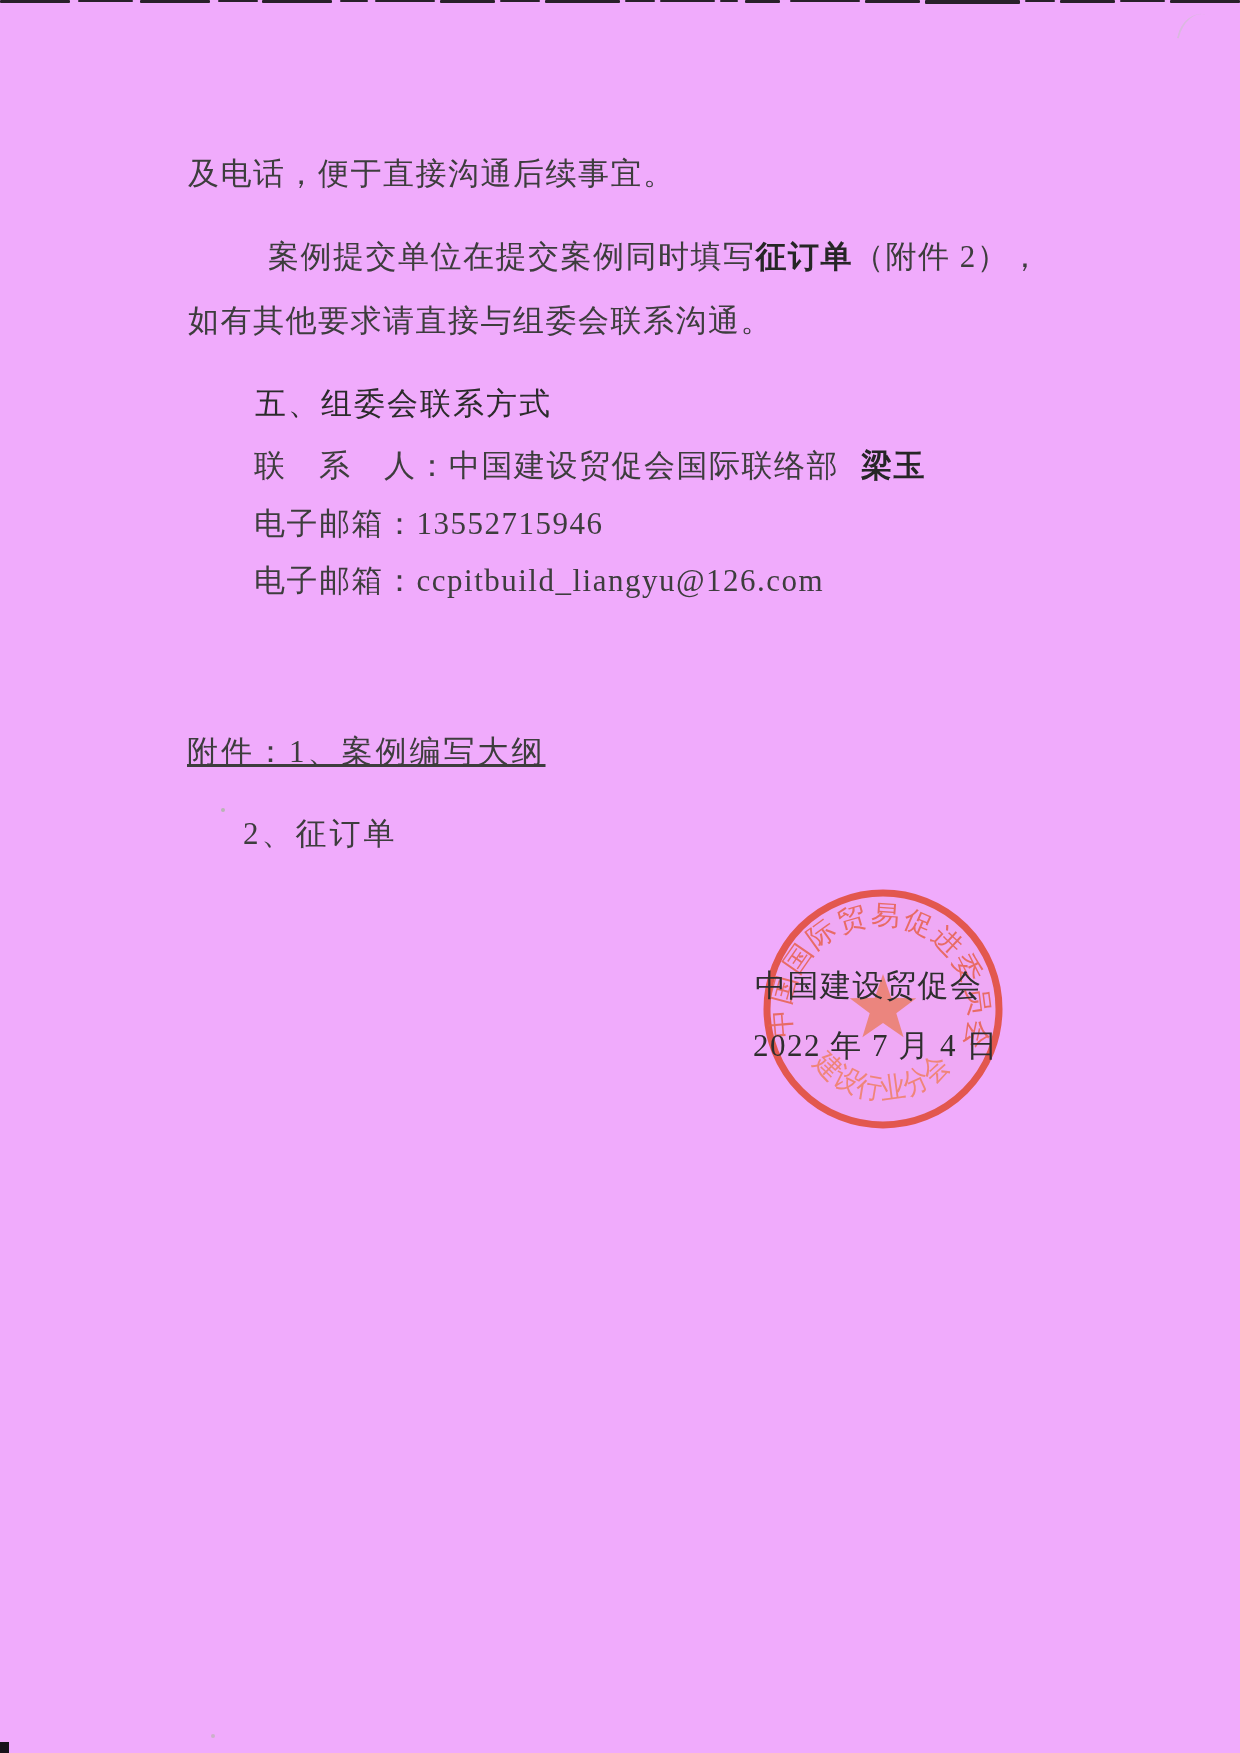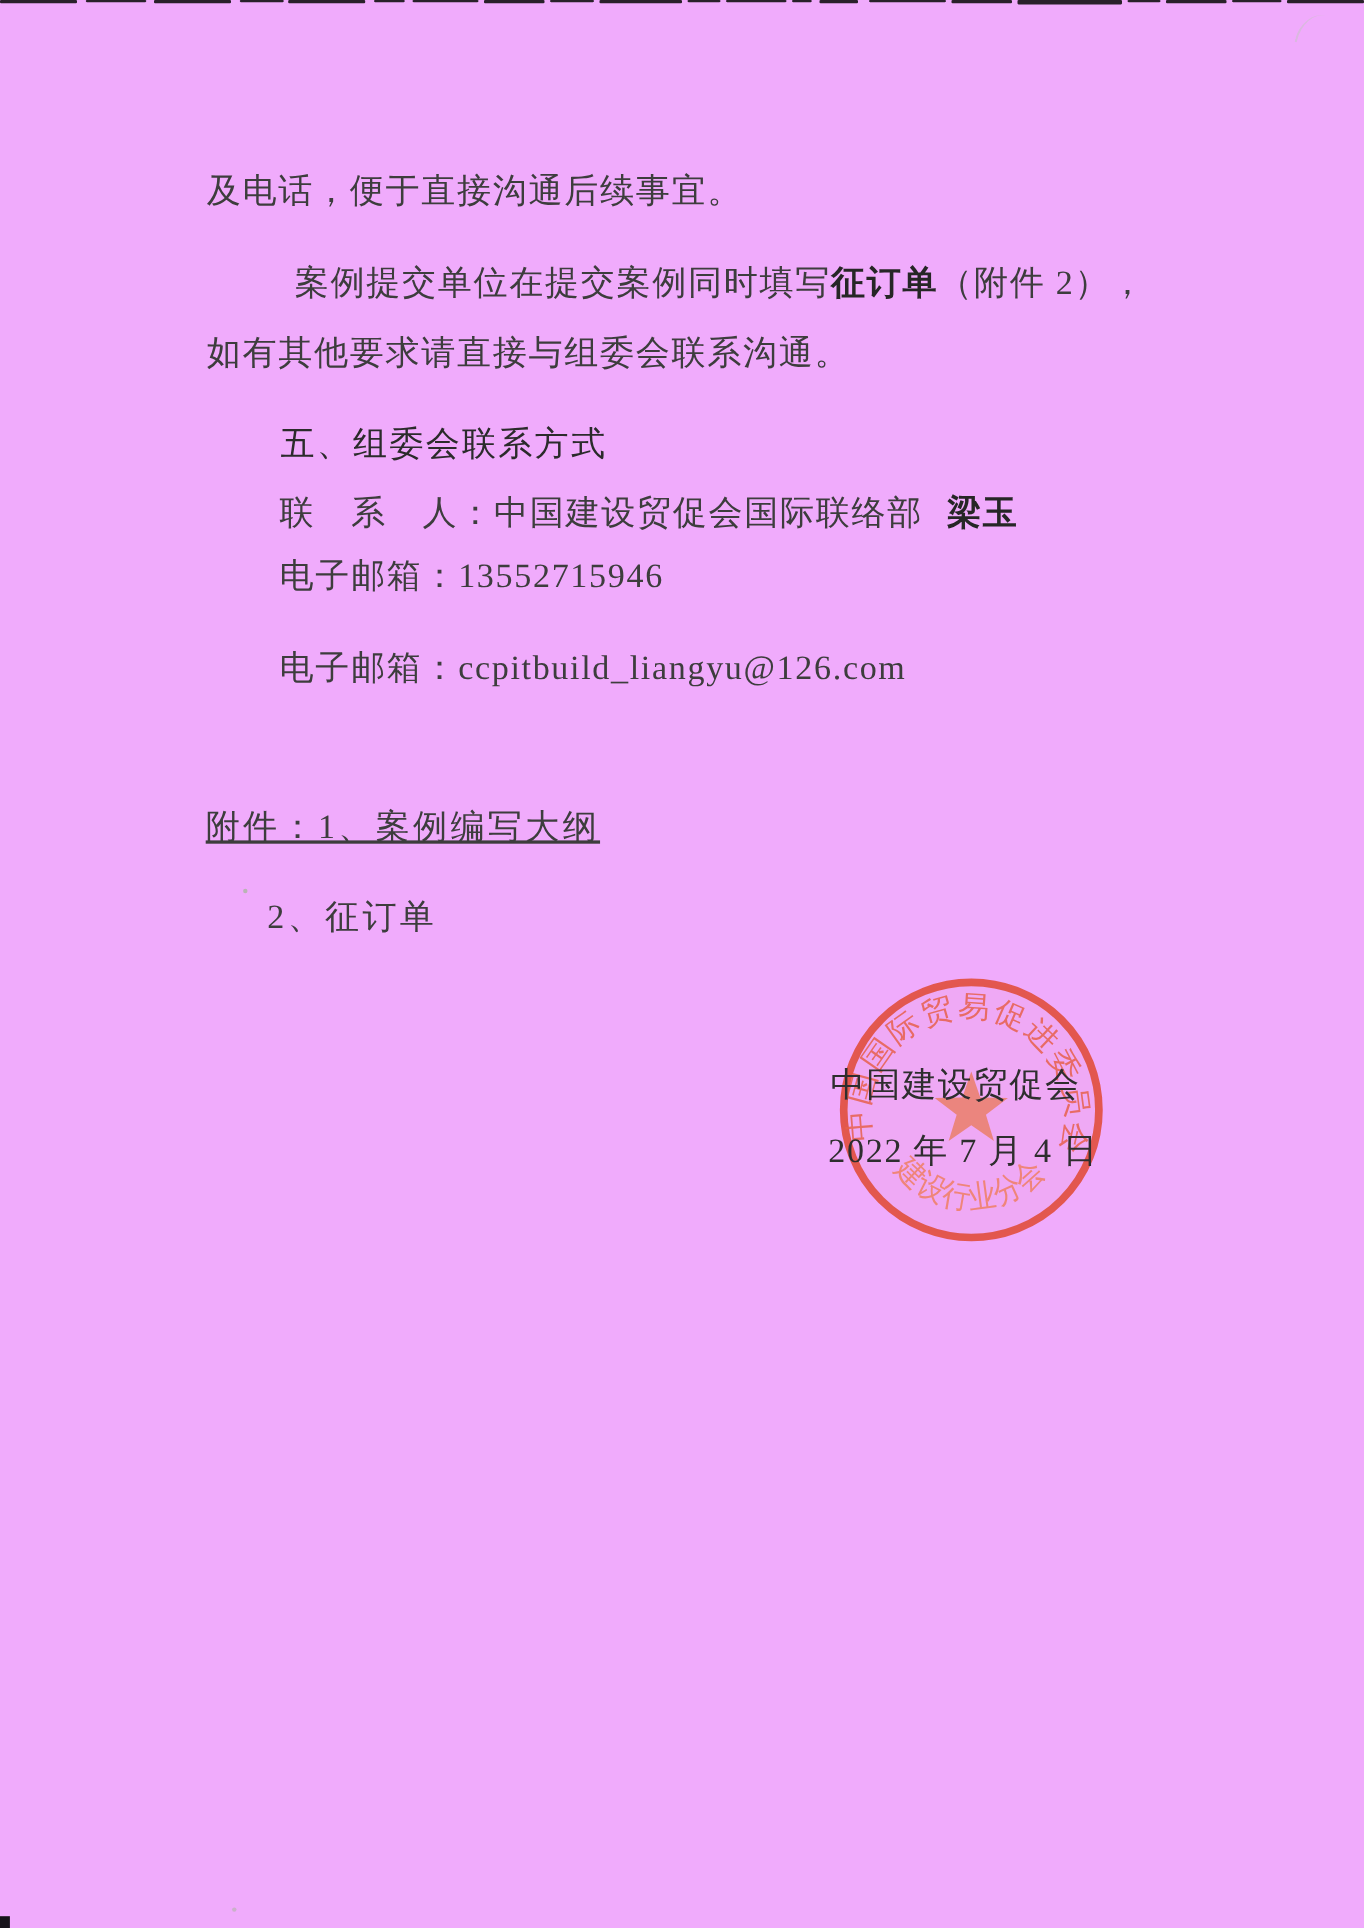--- a/index.html
+++ b/index.html
@@ -106,21 +106,21 @@
   <div class="line heading" style="left:255px; top:387px; letter-spacing:2px;">五、组委会联系方式</div>
 
   <div class="line" style="left:254px; top:449px;">
     <span>联　系　人：</span><span>中国建设贸促会国际联络部</span><span class="gap-small"></span><span class="bold">梁玉</span>
   </div>
 
   <div class="line" style="left:254px; top:507px;">
     <span>电子邮箱：</span><span>13552715946</span>
   </div>
 
-  <div class="line" style="left:254px; top:564px;margin-top:26px;">
+  <div class="line" style="left:254px; top:564px;">
     <span>电子邮箱：</span><span>ccpitbuild_liangyu@126.com</span>
   </div>
 
 
   <div class="line" style="left:187px; top:735px; letter-spacing:3px;text-decoration:underline;">附件：1、案例编写大纲</div>
   <div class="line" style="left:243px; top:817px; letter-spacing:3px;">2、征订单</div>
 
   <svg class="seal" viewBox="0 0 262 262">
     <defs>
       <path id="arcTop" d="M 41.4 160.8 A 90 90 0 1 1 214.6 160.8" fill="none"></path>

